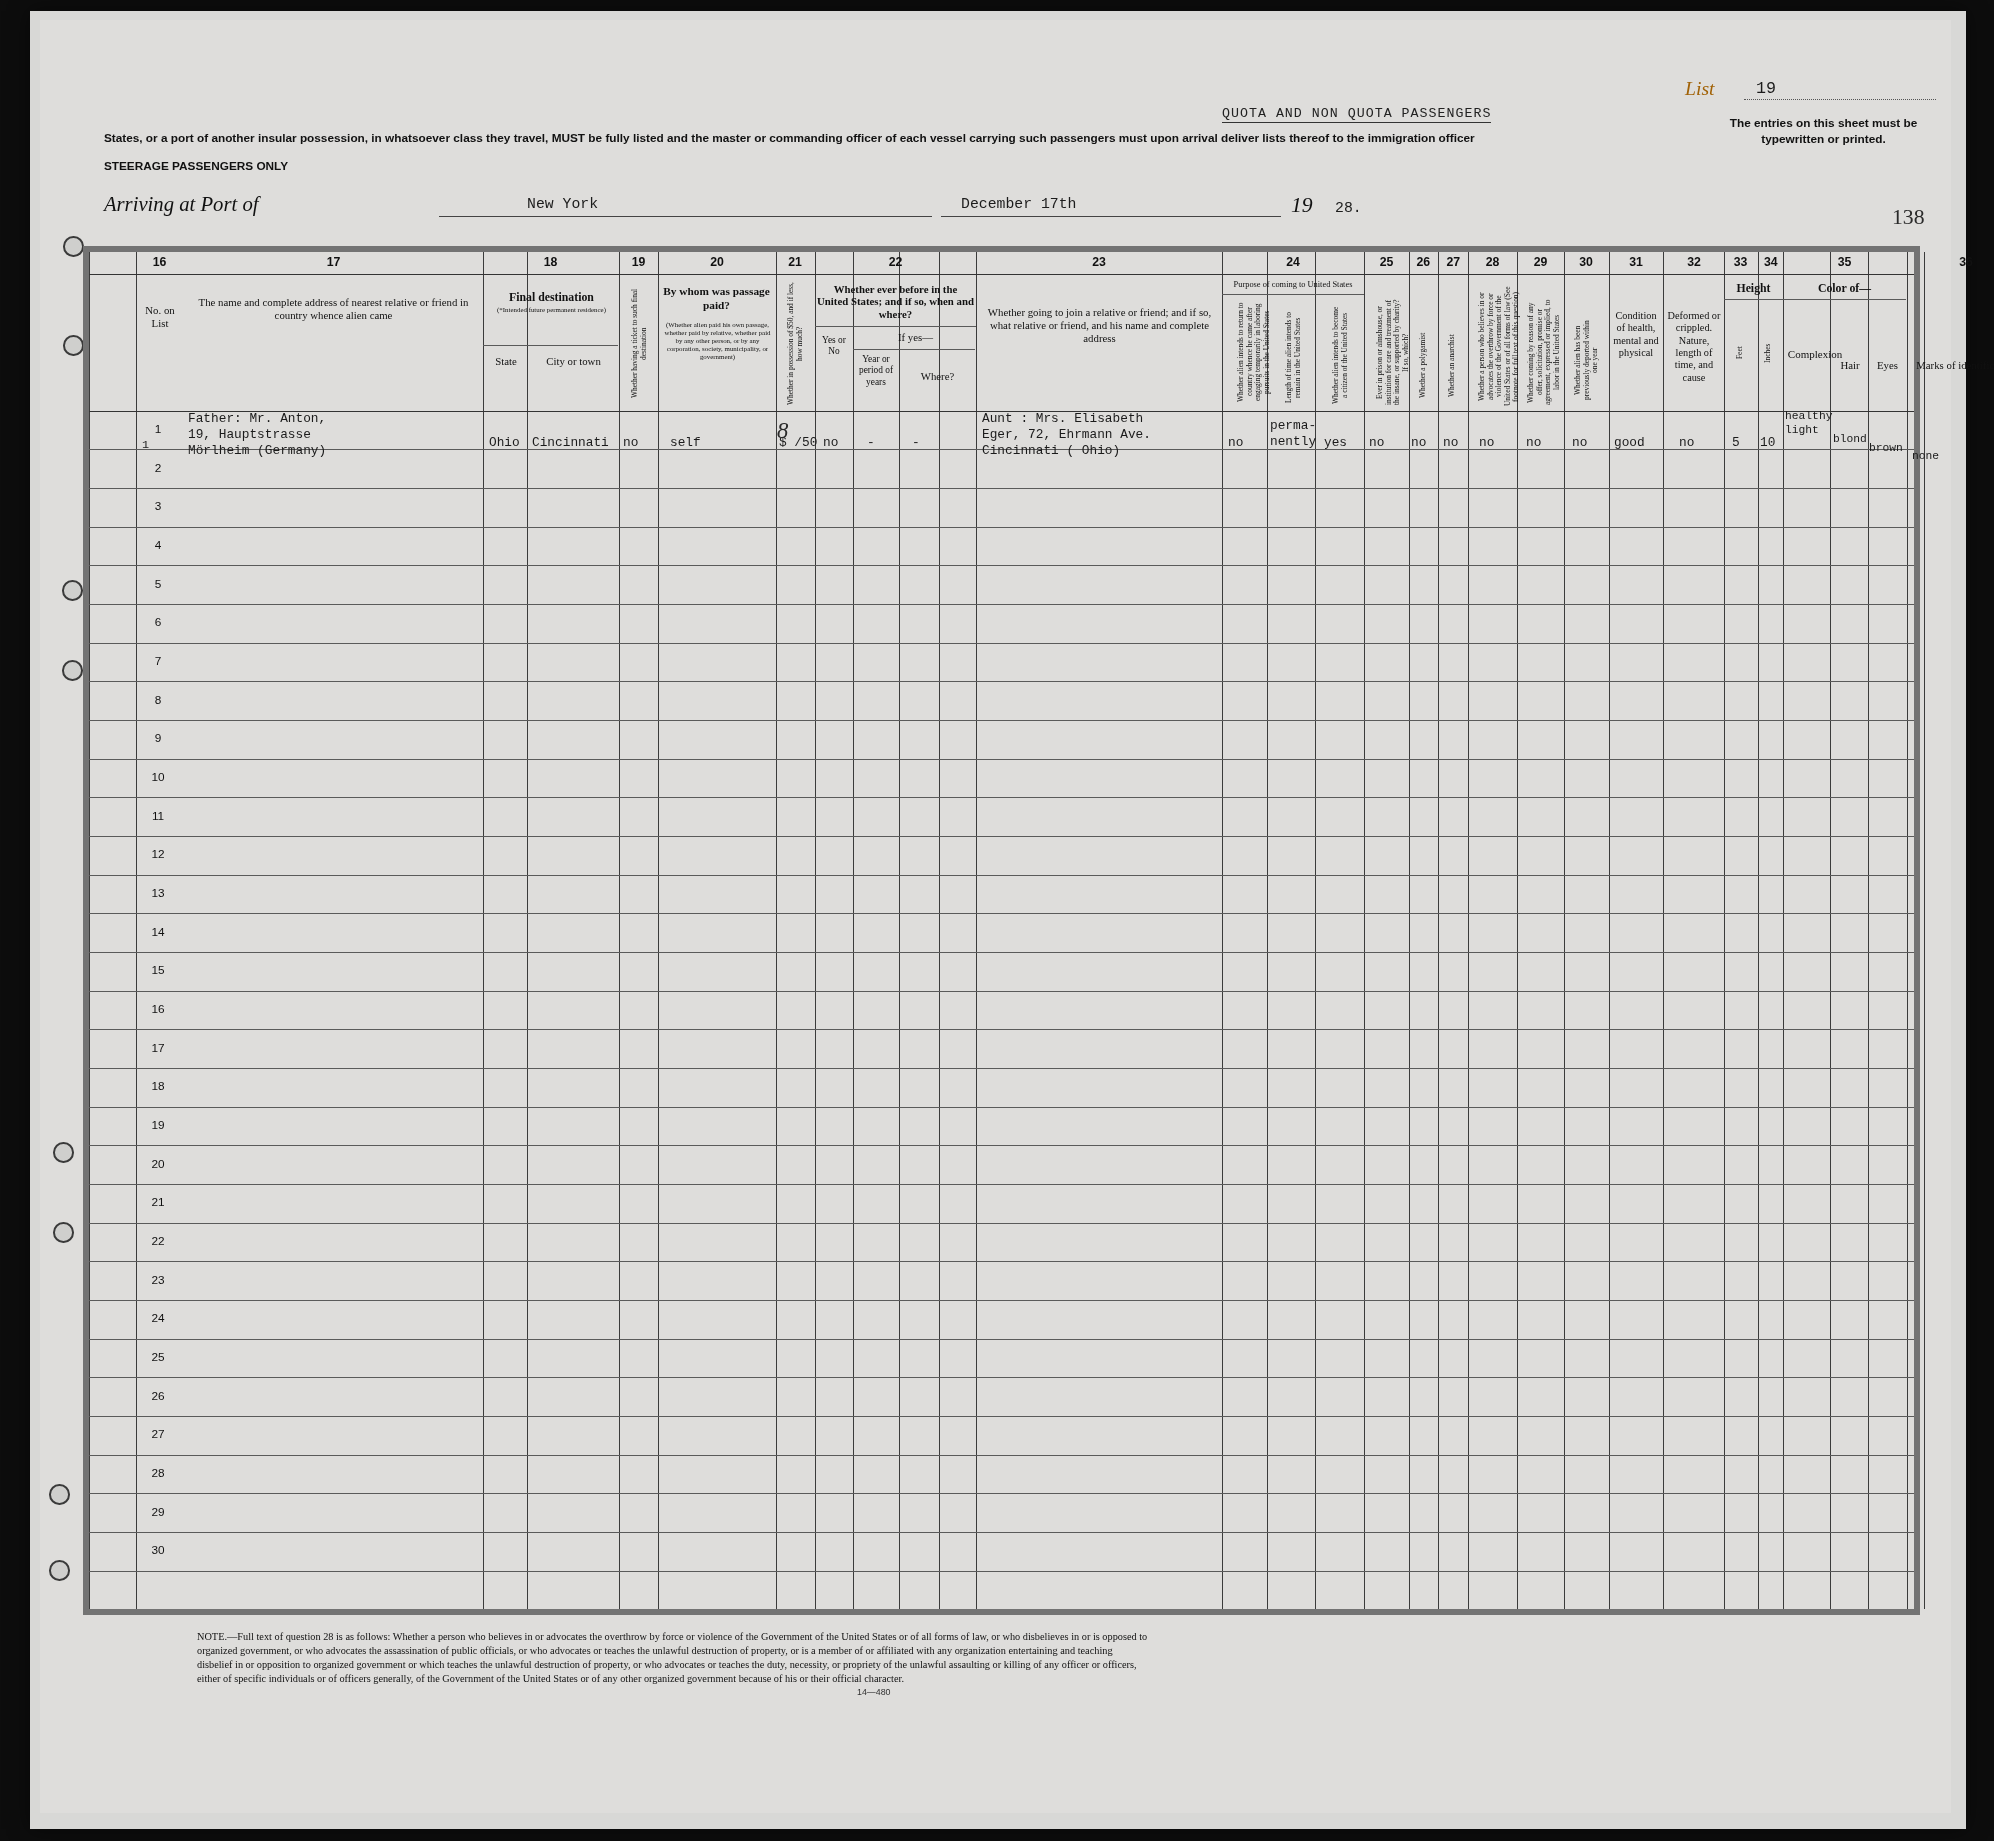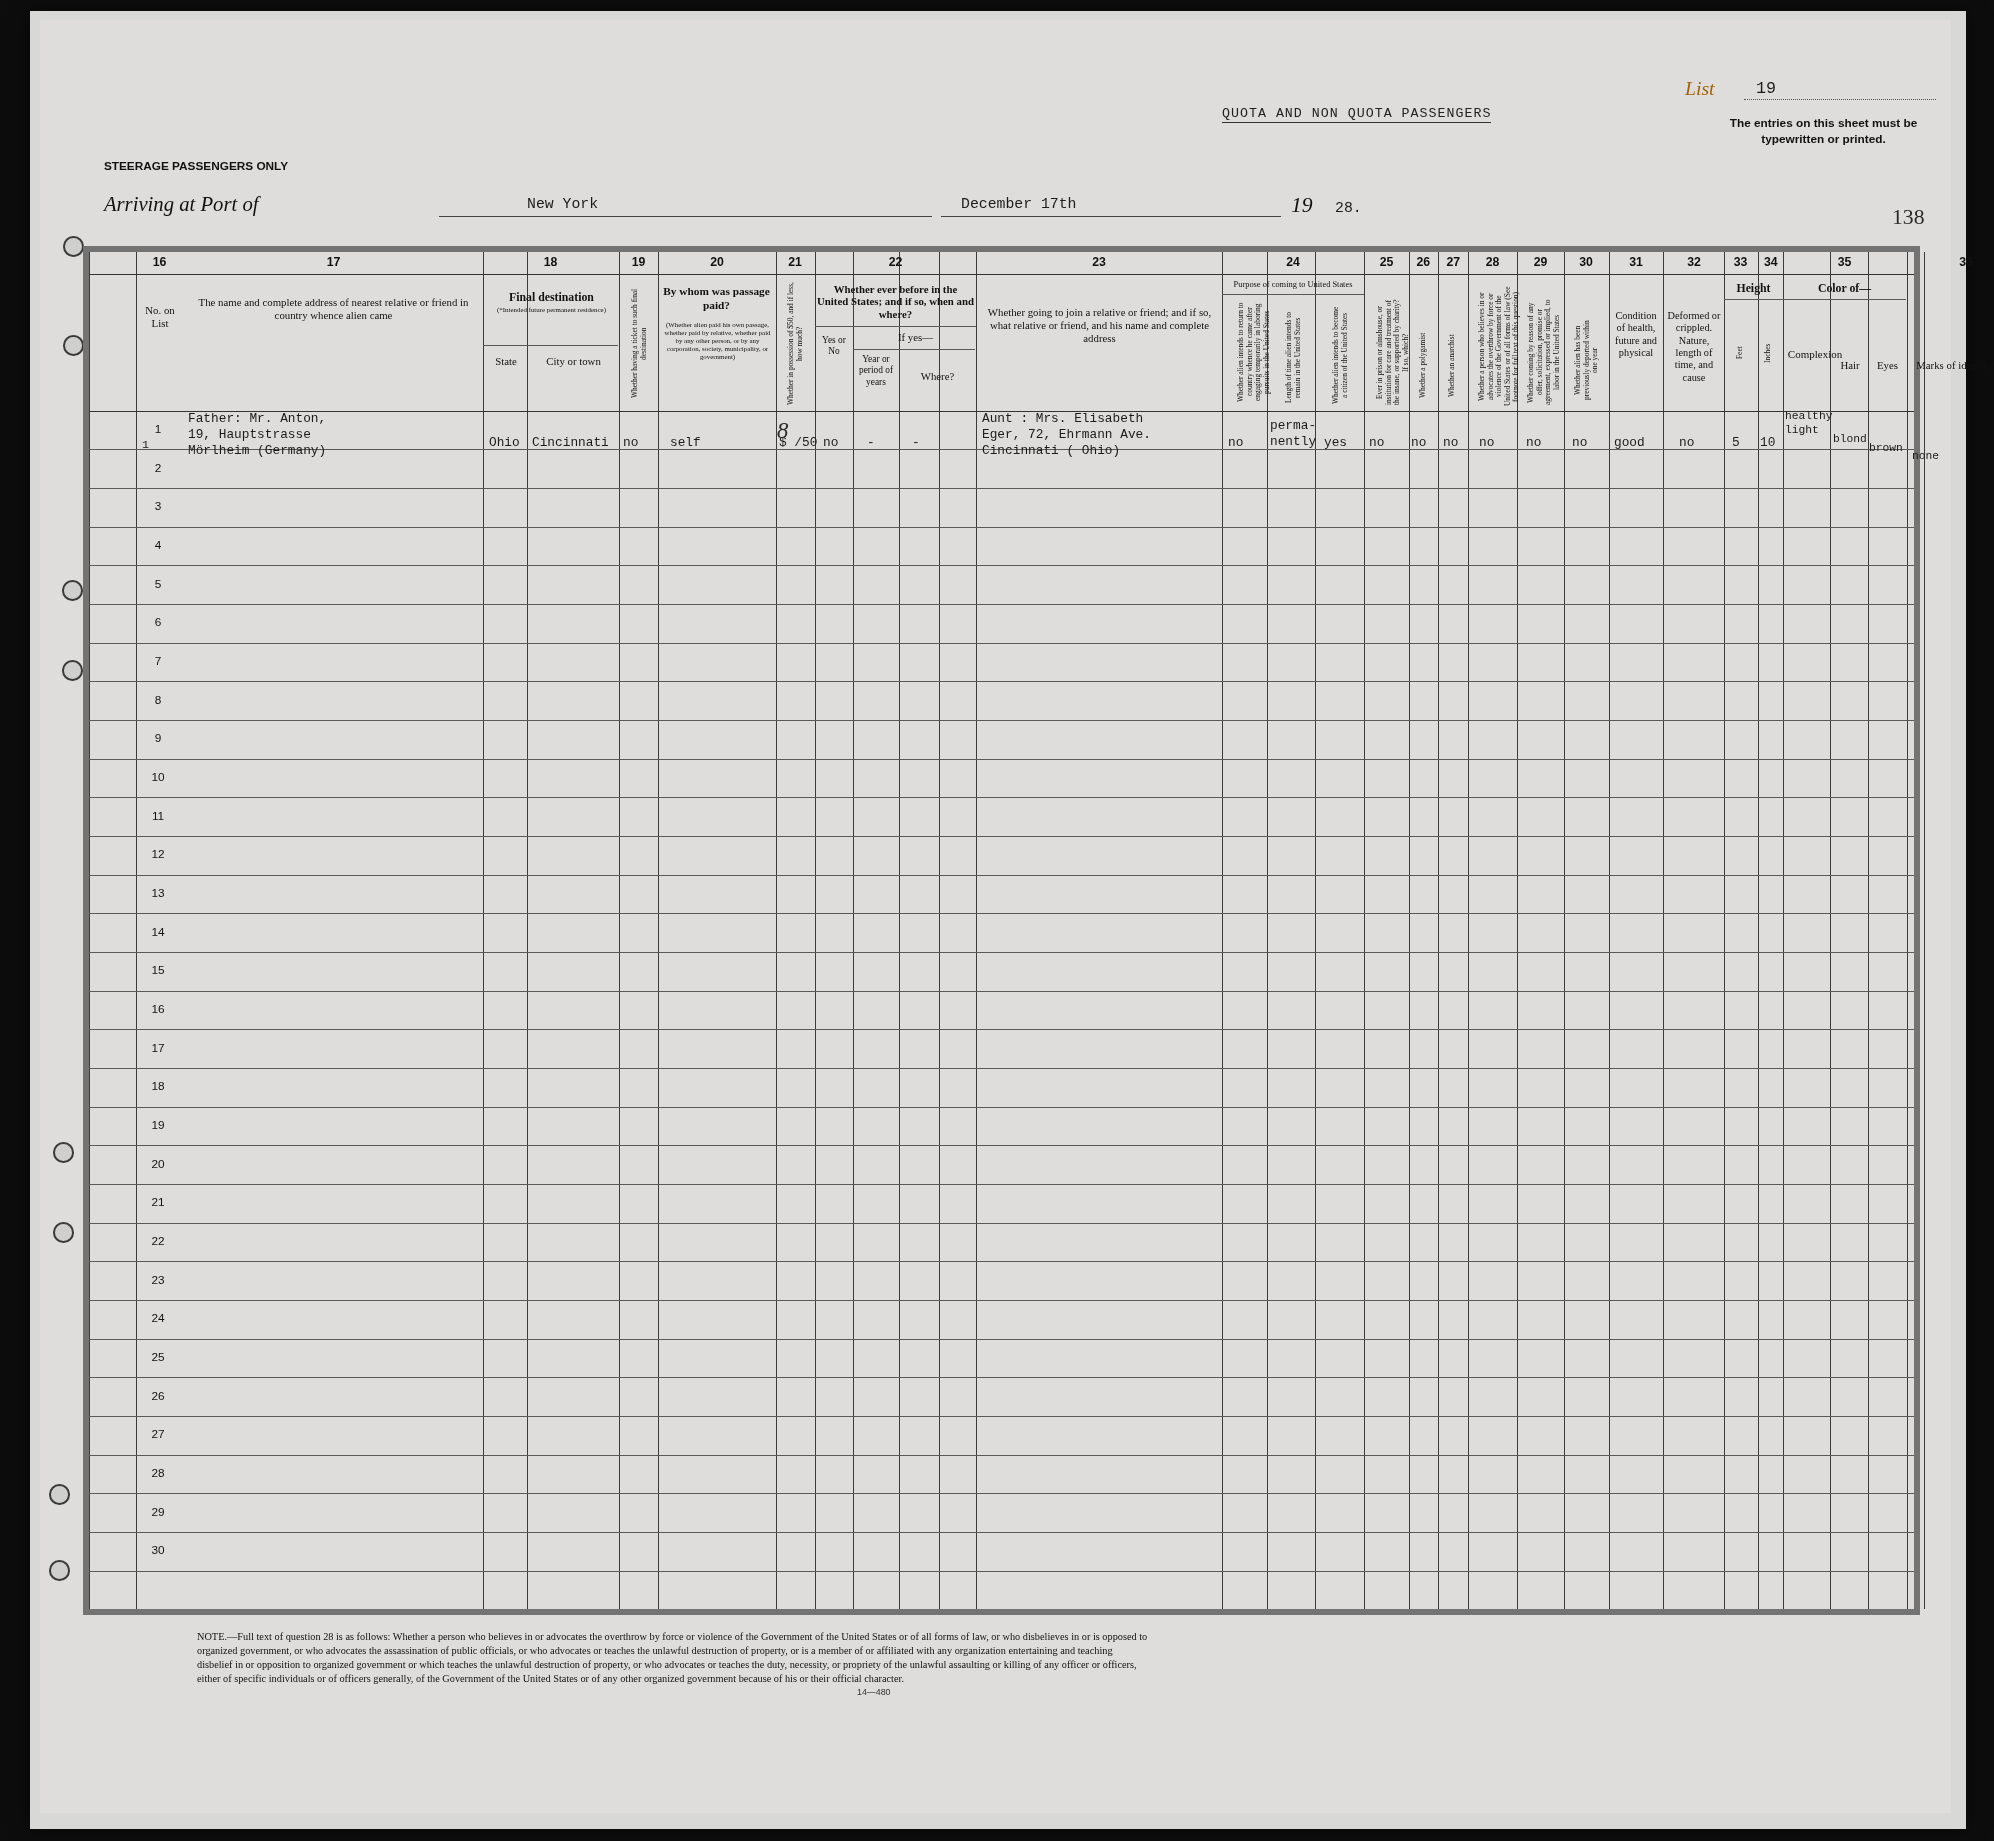--- a/index.html
+++ b/index.html
@@ -299,20 +299,21 @@
 
 
     <div class="quota">QUOTA AND NON QUOTA PASSENGERS</div>
 
     <div class="listno-label">List</div>
     <div class="listno-line"></div>
     <div class="listno-val hw">19</div>
 
     <div class="entries-note">The entries on this sheet must be typewritten or printed.</div>
 
+    <div class="subtext">States, or a port of another insular possession, in whatsoever class they travel, MUST be fully listed and the master or commanding officer of each vessel carrying such passengers must upon arrival deliver lists thereof to the immigration officer</div>
     <div class="steerage">STEERAGE PASSENGERS ONLY</div>
 
     <div class="arriving">Arriving at Port of</div>
     <div class="rule" style="left:345px; top:186px; width:493px;"></div>
     <div class="rule" style="left:847px; top:186px; width:340px;"></div>
     <div class="port-val hw">New York</div>
     <div class="date-val hw">December 17th</div>
     <div class="nineteen">19</div>
     <div class="year-val hw">28.</div>
     <div class="pageno hw">138</div>
@@ -409,21 +410,21 @@
     <div class="vert" style="left:1196px; top:59px; height:94px; width:16.7px;">Length of time alien intends to remain in the United States</div>
     <div class="vert" style="left:1243px; top:54px; height:99px; width:16.7px;">Whether alien intends to become a citizen of the United States</div>
 
     <div class="vert" style="left:1287px; top:47px; height:107px; width:22.7px;">Ever in prison or almshouse, or institution for care and treatment of the insane, or supported by charity? If so, which?</div>
     <div class="vert" style="left:1330px; top:74px; height:79px; width:10.8px;">Whether a polygamist</div>
     <div class="vert" style="left:1359px; top:75px; height:78px; width:10.8px;">Whether an anarchist</div>
     <div class="vert" style="left:1389px; top:34px; height:121px; width:30.5px;">Whether a person who believes in or advocates the overthrow by force or violence of the Government of the United States or of all forms of law (See footnote for full text of this question)</div>
     <div class="vert" style="left:1438px; top:47px; height:107px; width:27.6px;">Whether coming by reason of any offer, solicitation, promise or agreement, expressed or implied, to labor in the United States</div>
     <div class="vert" style="left:1485px; top:63px; height:91px; width:22.7px;">Whether alien has been previously deported within one year</div>
 
-    <div class="chead" style="left:1522px; top:58px; width:50px; font-size:10.3px;">Condition of health, future and physical</div>
+    <div class="chead" style="left:1522px; top:58px; width:50px; font-size:10.3px;">Condition of health, mental and physical</div>
     <div class="chead" style="left:1576px; top:58px; width:58px; font-size:10.3px;">Deformed or crippled. Nature, length of time, and cause</div>
 
     <div class="chead b" style="left:1635px; top:28.6px; width:59px; font-size:11.8px;">Height</div>
     <div class="hline" style="left:1635px; top:47px; width:59px;"></div>
     <div class="vert" style="left:1647px; top:54px; height:94px; width:11.8px;">Feet</div>
     <div class="vert" style="left:1675px; top:54px; height:94px; width:11.8px;">Inches</div>
 
     <div class="chead b" style="left:1694px; top:28.6px; width:123px; font-size:11.8px;">Color of—</div>
     <div class="hline" style="left:1694px; top:47px; width:123px;"></div>
     <div class="chead" style="left:1696px; top:96px; width:60px; font-size:11px;">Complexion</div>

